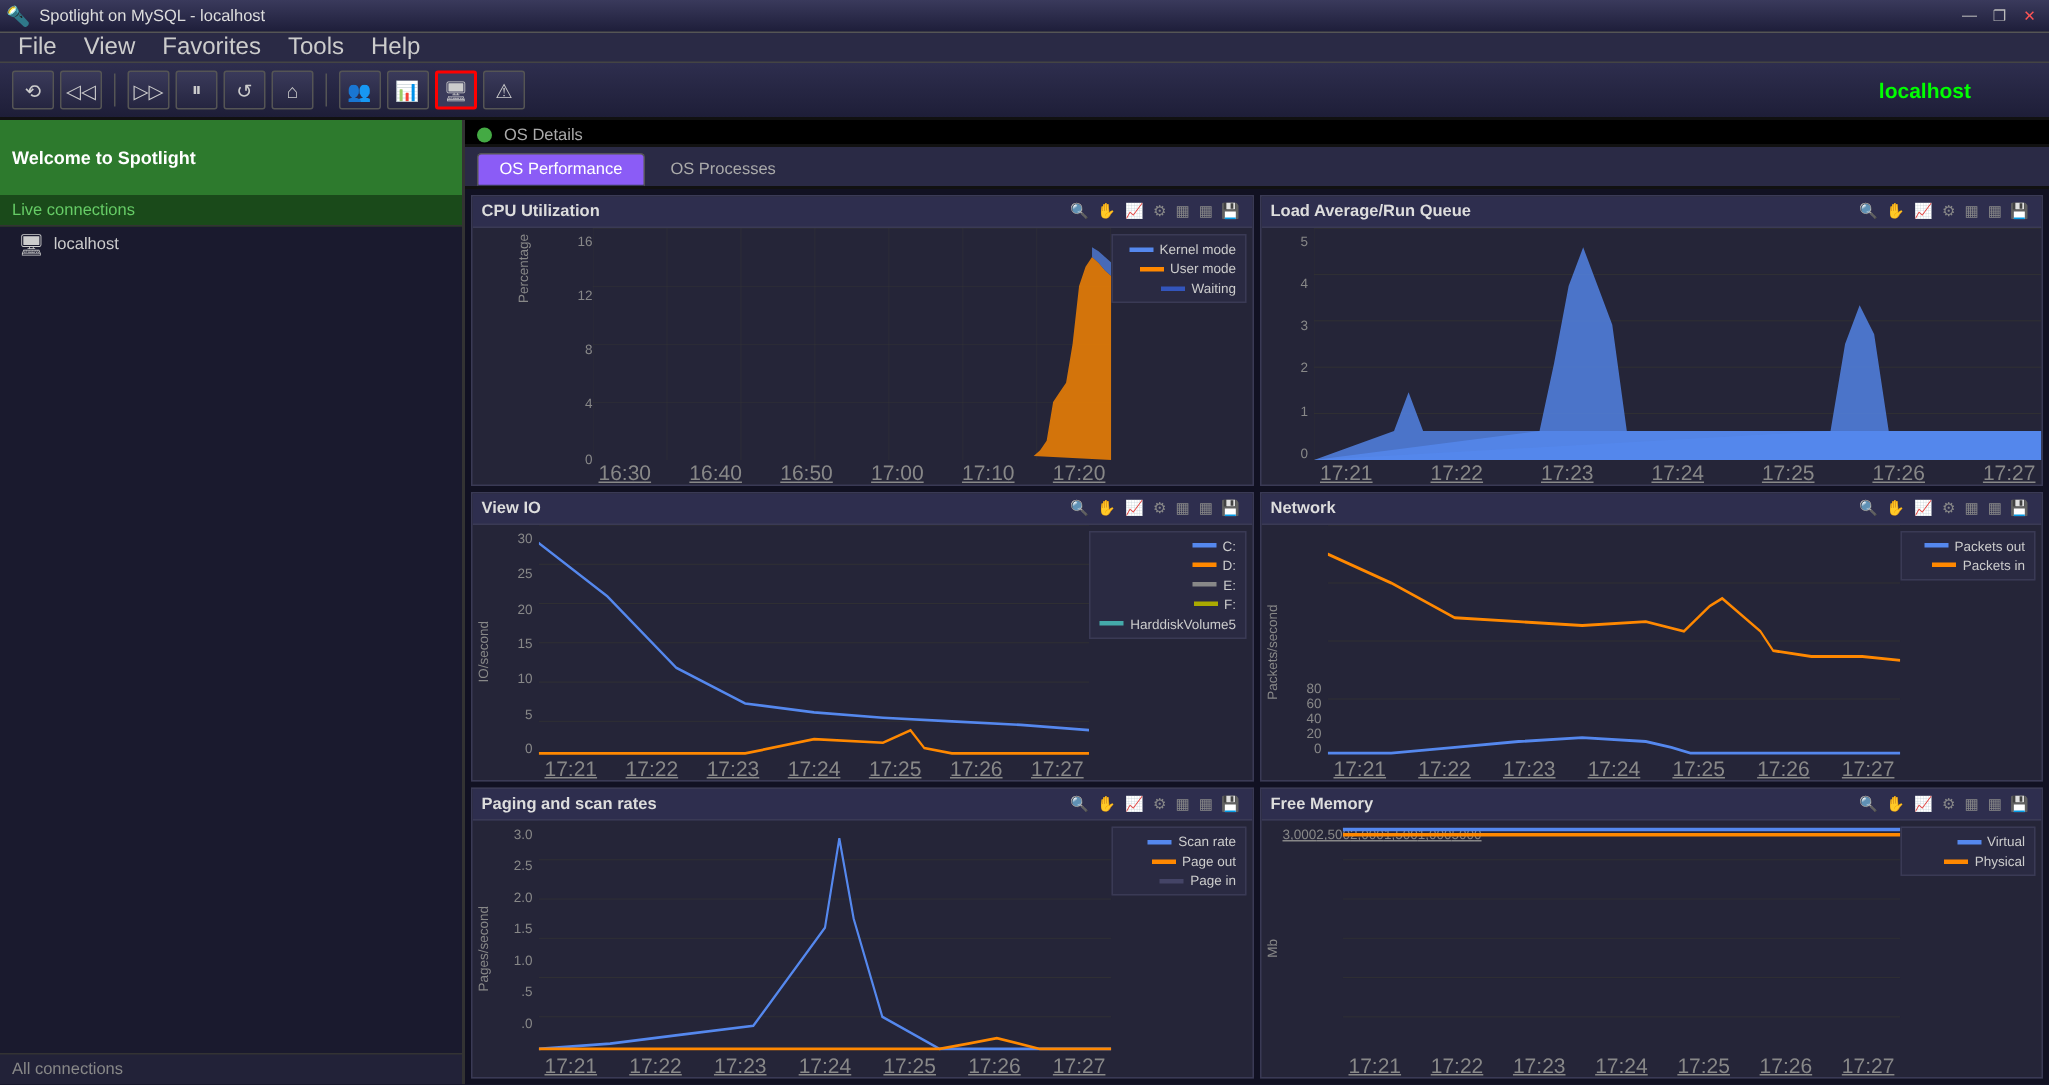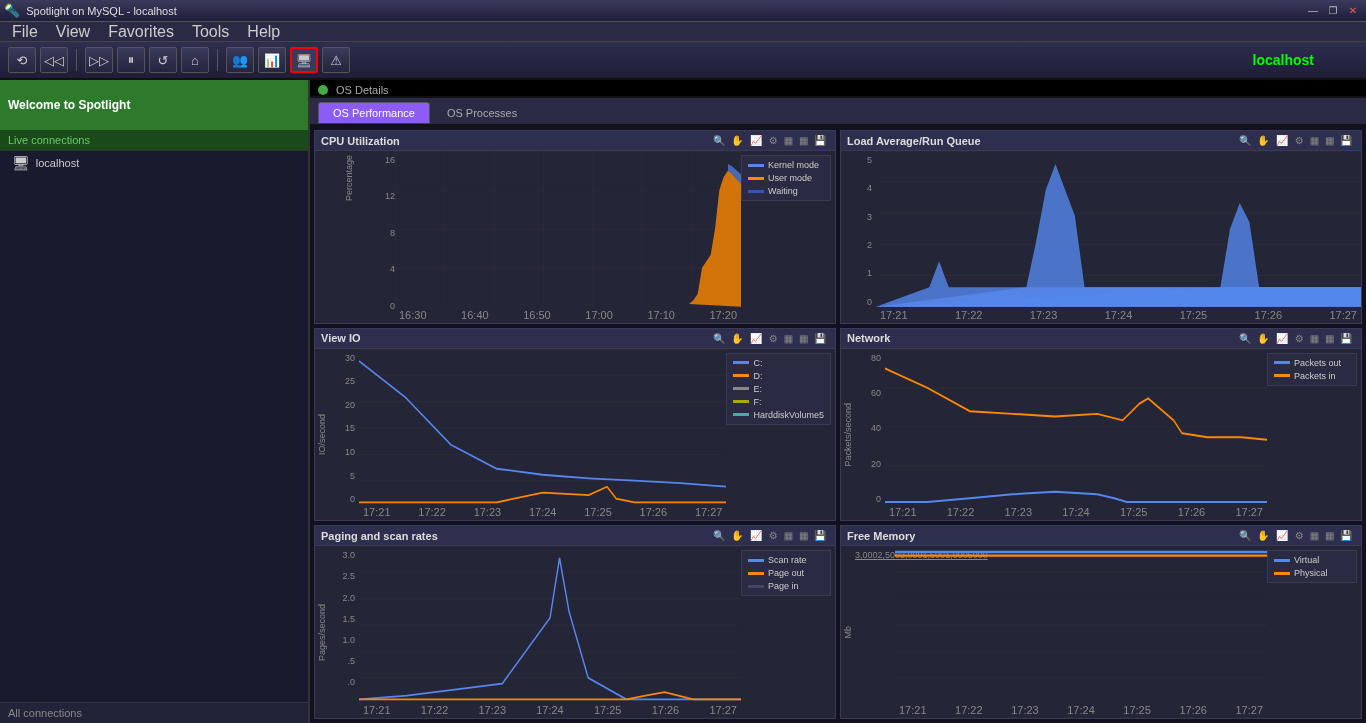--- a/index.html
+++ b/index.html
@@ -218,36 +218,38 @@
       flex: 1;
       position: relative;
       overflow: hidden;
     }
     .chart-xaxis {
       height: 16px;
       display: flex;
       justify-content: space-between;
       align-items: center;
       padding: 0 4px;
-      font-size: 11px;
+      font-size: 14px;
       color: #888;
       flex-shrink: 0;
+      text-decoration: underline;
     }
     .chart-legend {
       background: #2a2a42;
       border: 1px solid #3a3a55;
       padding: 4px 6px;
       font-size: 9px;
       min-width: 90px;
       display: flex;
       flex-direction: column;
       gap: 3px;
       align-self: flex-start;
       margin: 4px 4px 0 0;
       flex-shrink: 0;
+      align-items: flex-end;
     }
     .legend-item { display: flex; align-items: center; gap: 4px; }
     .legend-color { width: 16px; height: 3px; flex-shrink: 0; }
 
     svg { width: 100%; height: 100%; }
   </style>
 </head>
 <body>
 
 <div id="titlebar">
@@ -516,21 +518,21 @@
             <button class="chart-tb-btn">⚙</button>
             <button class="chart-tb-btn">▦</button>
             <button class="chart-tb-btn">▦</button>
             <button class="chart-tb-btn">💾</button>
           </div>
         </div>
         <div class="chart-body">
           <div style="display:flex;align-items:center;padding:0 2px;">
             <span style="writing-mode:vertical-rl;transform:rotate(180deg);font-size:9px;color:#888;">Packets/second</span>
           </div>
-          <div style="display:flex;flex-direction:column;width:30px;justify-content:space-between;padding:4px 4px 16px 0;font-size:9px;color:#888;text-align:right;">
+          <div style="display:flex;flex-direction:column;width:30px;justify-content:flex-end;padding:4px 4px 16px 0;font-size:9px;color:#888;text-align:right;">
             <span>80</span>
             <span>60</span>
             <span>40</span>
             <span>20</span>
             <span>0</span>
           </div>
           <div class="chart-main">
             <div class="chart-svg-area">
               <svg viewBox="0 0 450 120" preserveAspectRatio="none">
                 <line x1="0" y1="0" x2="450" y2="0" stroke="#333" stroke-width="0.5"></line>

